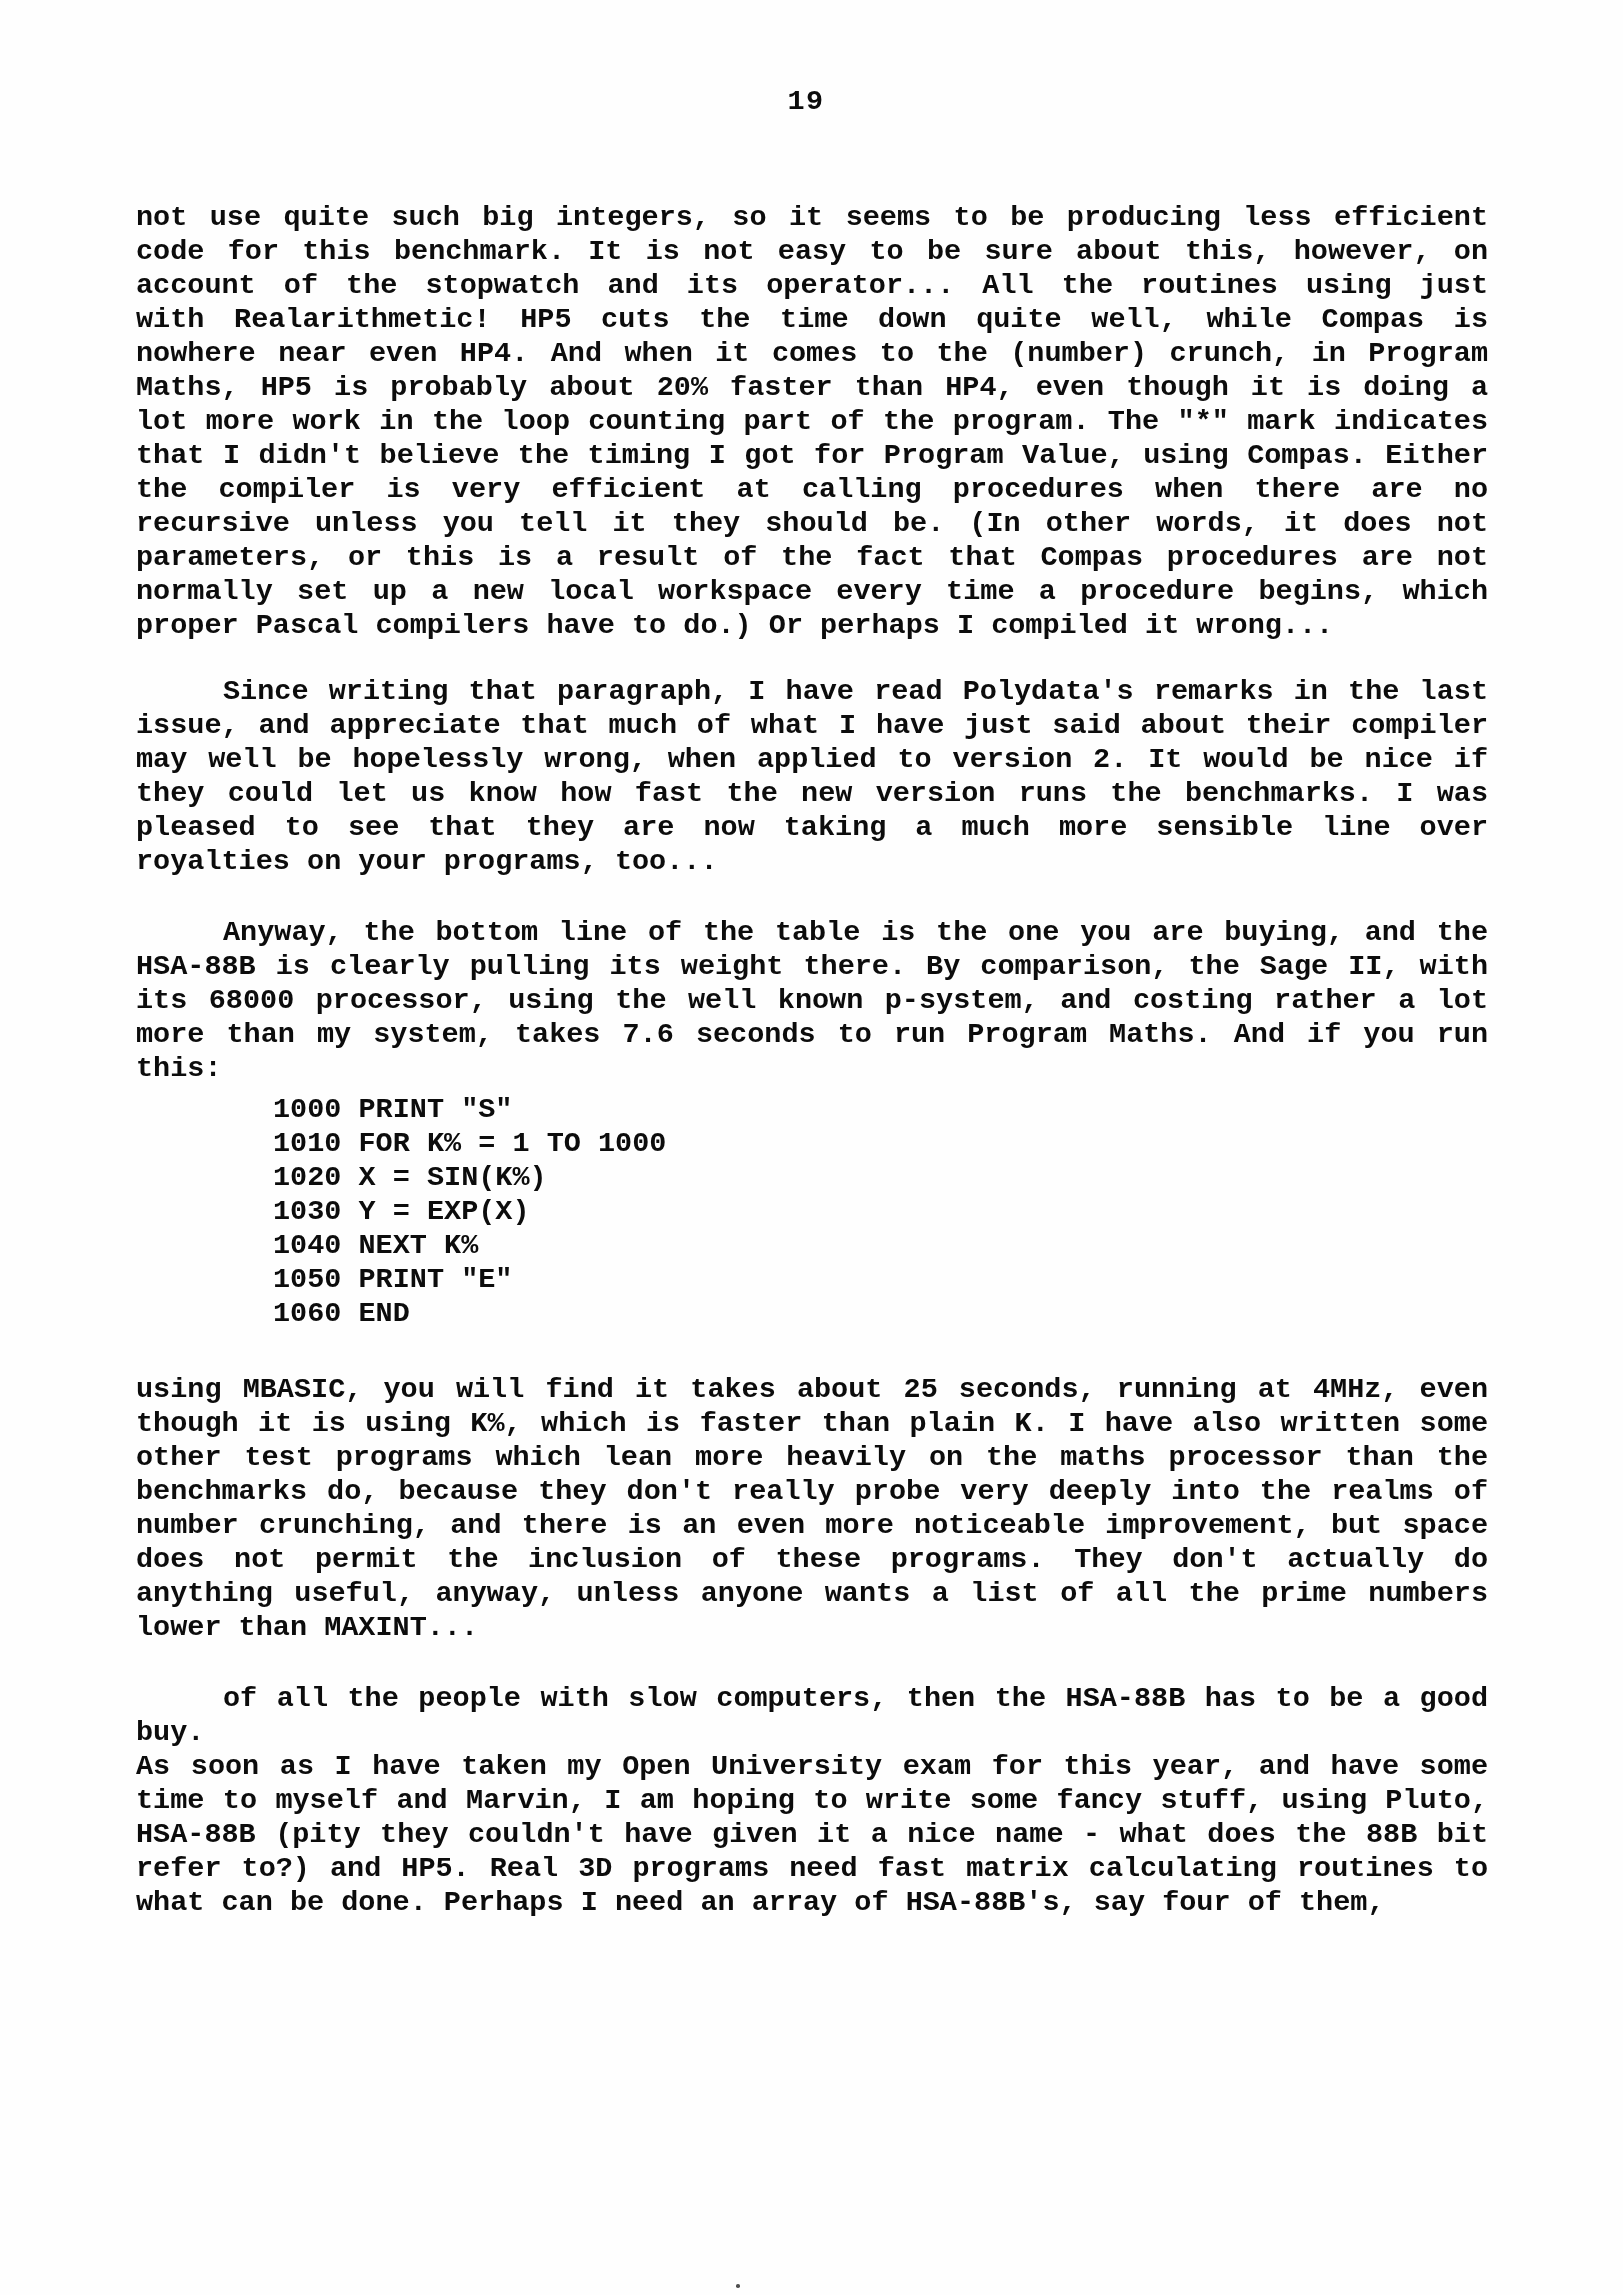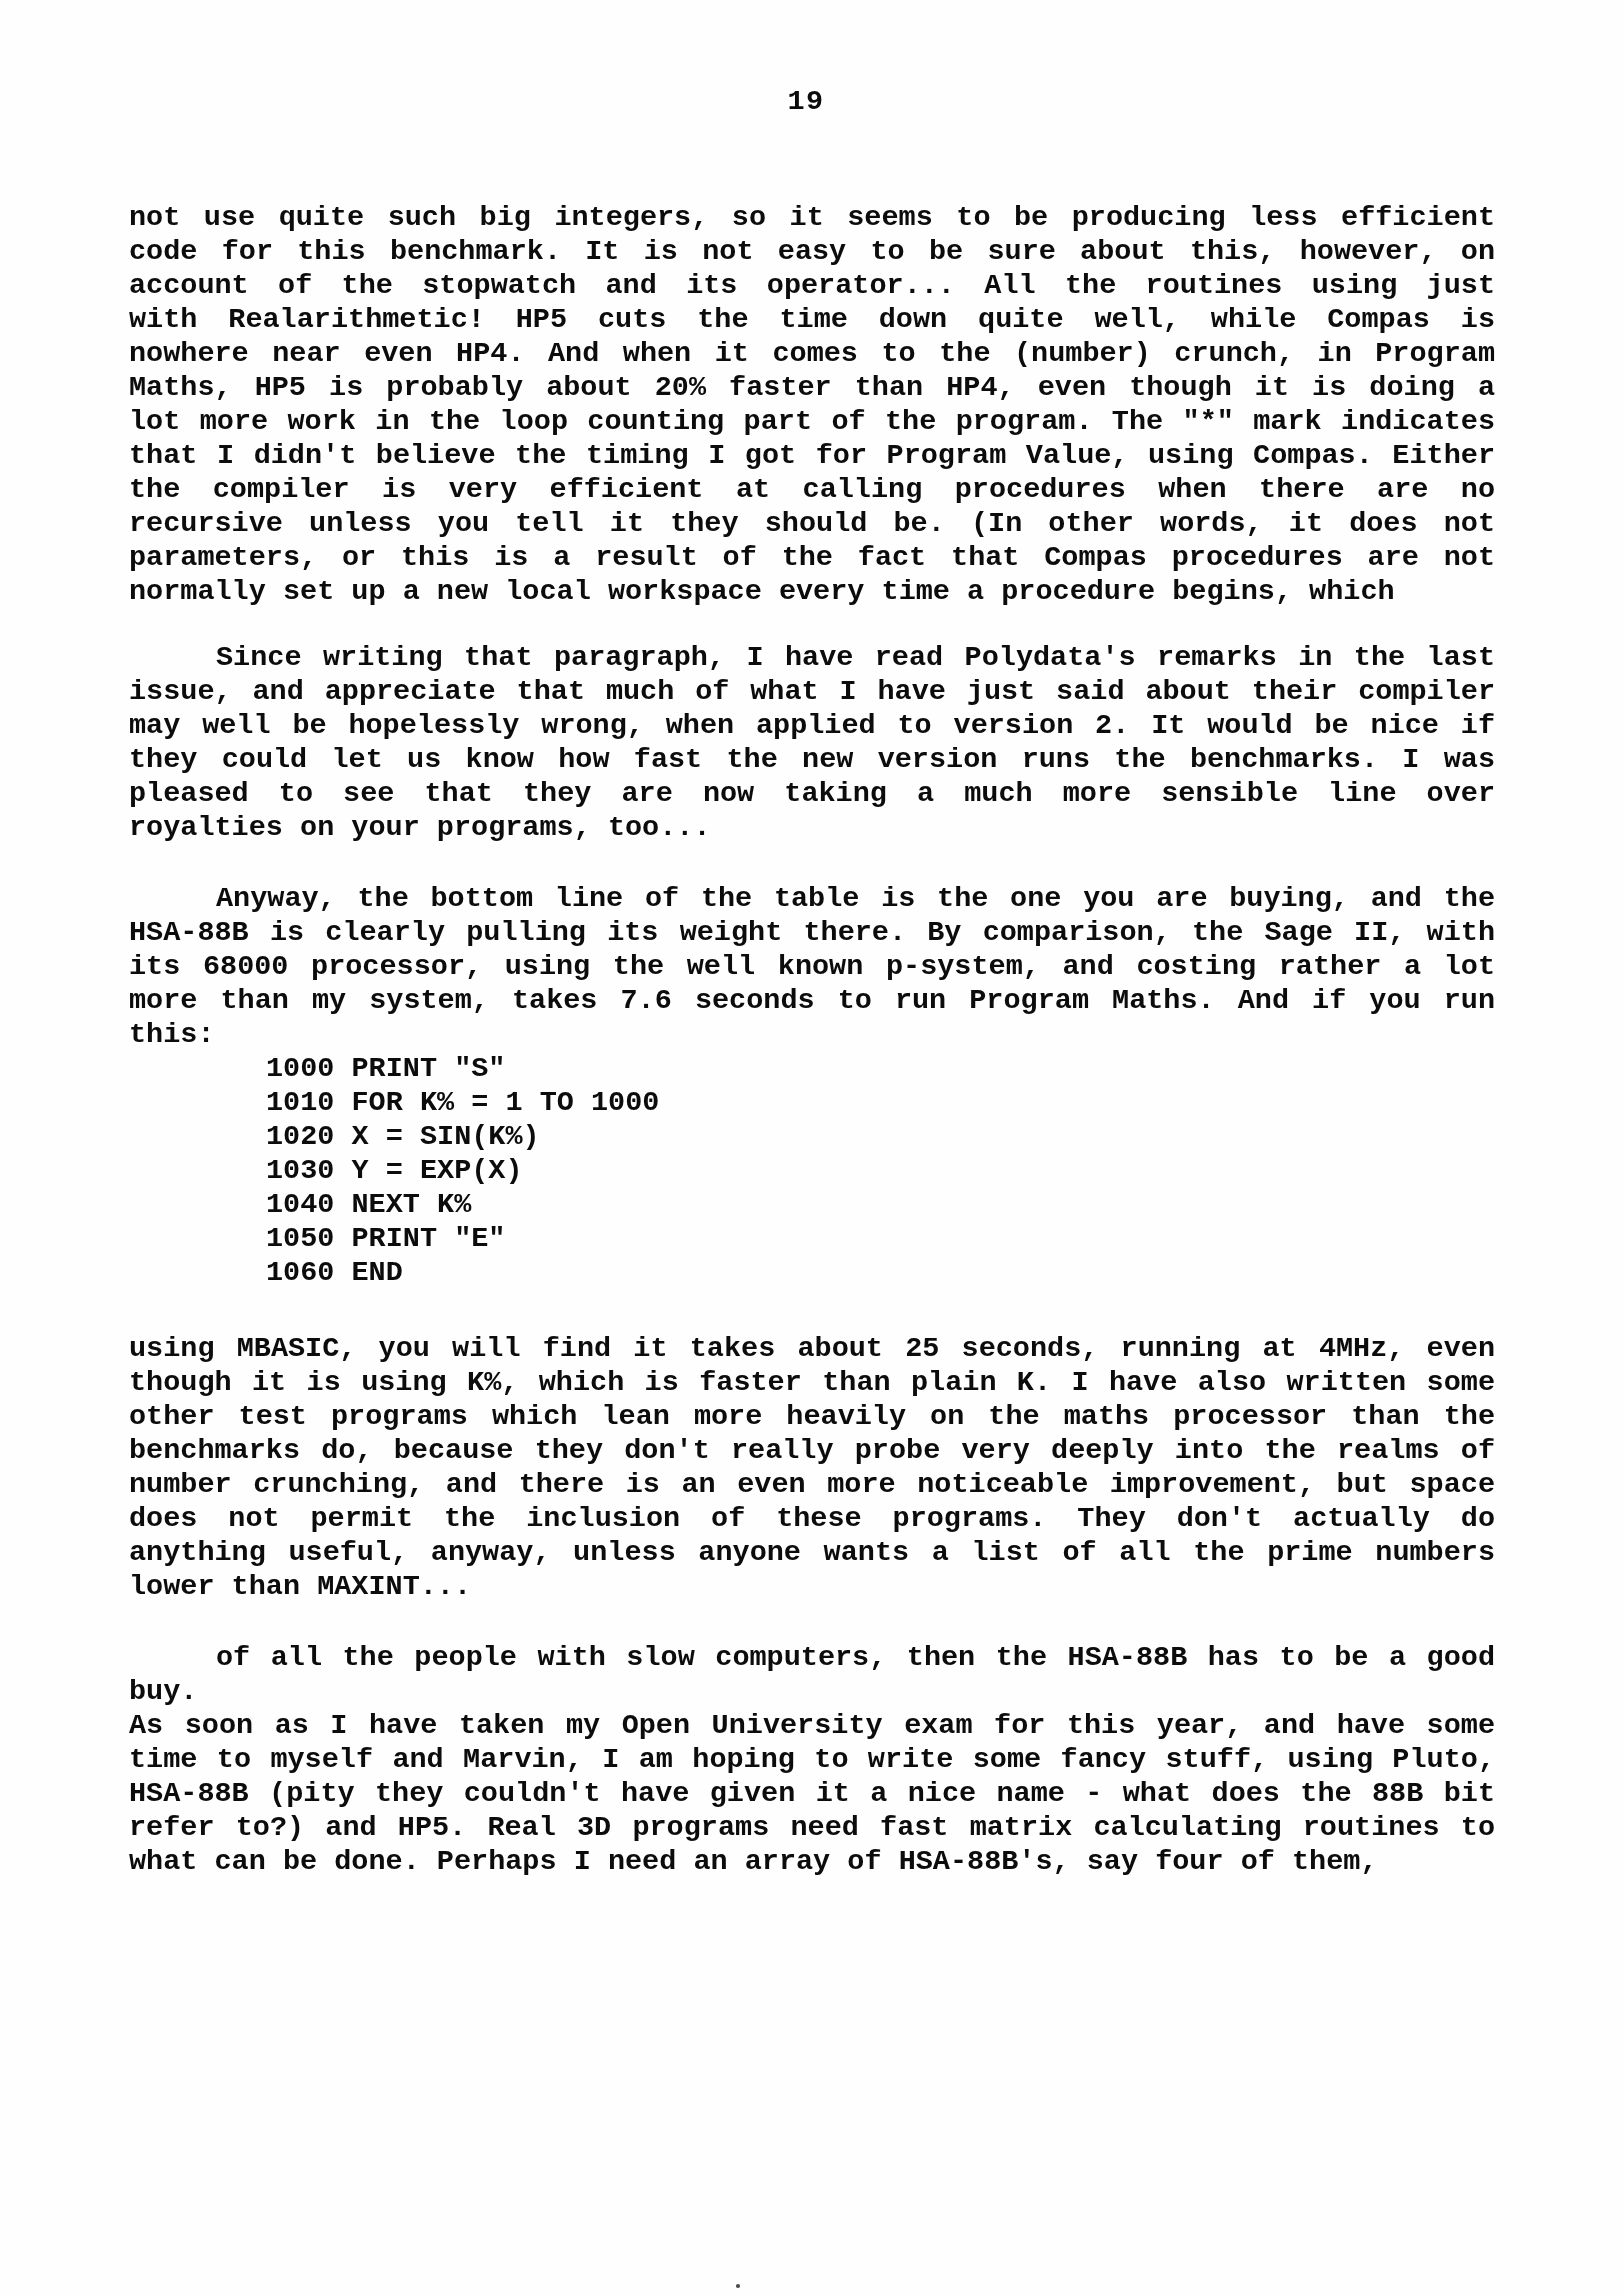--- a/index.html
+++ b/index.html
@@ -29,21 +29,21 @@
     letter-spacing: 1.4px;
   }
   .body {
     position: absolute;
     left: 129px;
     top: 201px;
     width: 1366px;
     font-size: 28.5px;
     line-height: 34px;
   }
-  section { margin: 0; padding: 0; }
+  section { margin: 7px; padding: 0; }
   .m0  { margin-top: 0; }
   .m46 { margin-top: 32px; }
   .m53 { margin-top: 37px; }
   .m60 { margin-top: 42px; }
   .m54 { margin-top: 37px; }
   .para .line {
     text-align: justify;
     text-align-last: justify;
     white-space: normal;
   }
@@ -83,20 +83,21 @@
         <div class="line">account of the stopwatch and its operator... All the routines using just</div>
         <div class="line">with Realarithmetic! HP5 cuts the time down quite well, while Compas is</div>
         <div class="line">nowhere near even HP4. And when it comes to the (number) crunch, in Program</div>
         <div class="line">Maths, HP5 is probably about 20% faster than HP4, even though it is doing a</div>
         <div class="line">lot more work in the loop counting part of the program. The "*" mark indicates</div>
         <div class="line">that I didn't believe the timing I got for Program Value, using Compas. Either</div>
         <div class="line">the compiler is very efficient at calling procedures when there are no</div>
         <div class="line">recursive unless you tell it they should be. (In other words, it does not</div>
         <div class="line">parameters, or this is a result of the fact that Compas procedures are not</div>
         <div class="line">normally set up a new local workspace every time a procedure begins, which</div>
+        <div class="line">proper Pascal compilers have to do.) Or perhaps I compiled it wrong...</div>
       </section>
 
     <section class="para indent m46">
         <div class="line">Since writing that paragraph, I have read Polydata's remarks in the last</div>
         <div class="line">issue, and appreciate that much of what I have just said about their compiler</div>
         <div class="line">may well be hopelessly wrong, when applied to version 2. It would be nice if</div>
         <div class="line">they could let us know how fast the new version runs the benchmarks. I was</div>
         <div class="line">pleased to see that they are now taking a much more sensible line over</div>
         <div class="line">royalties on your programs, too...</div>
       </section>

